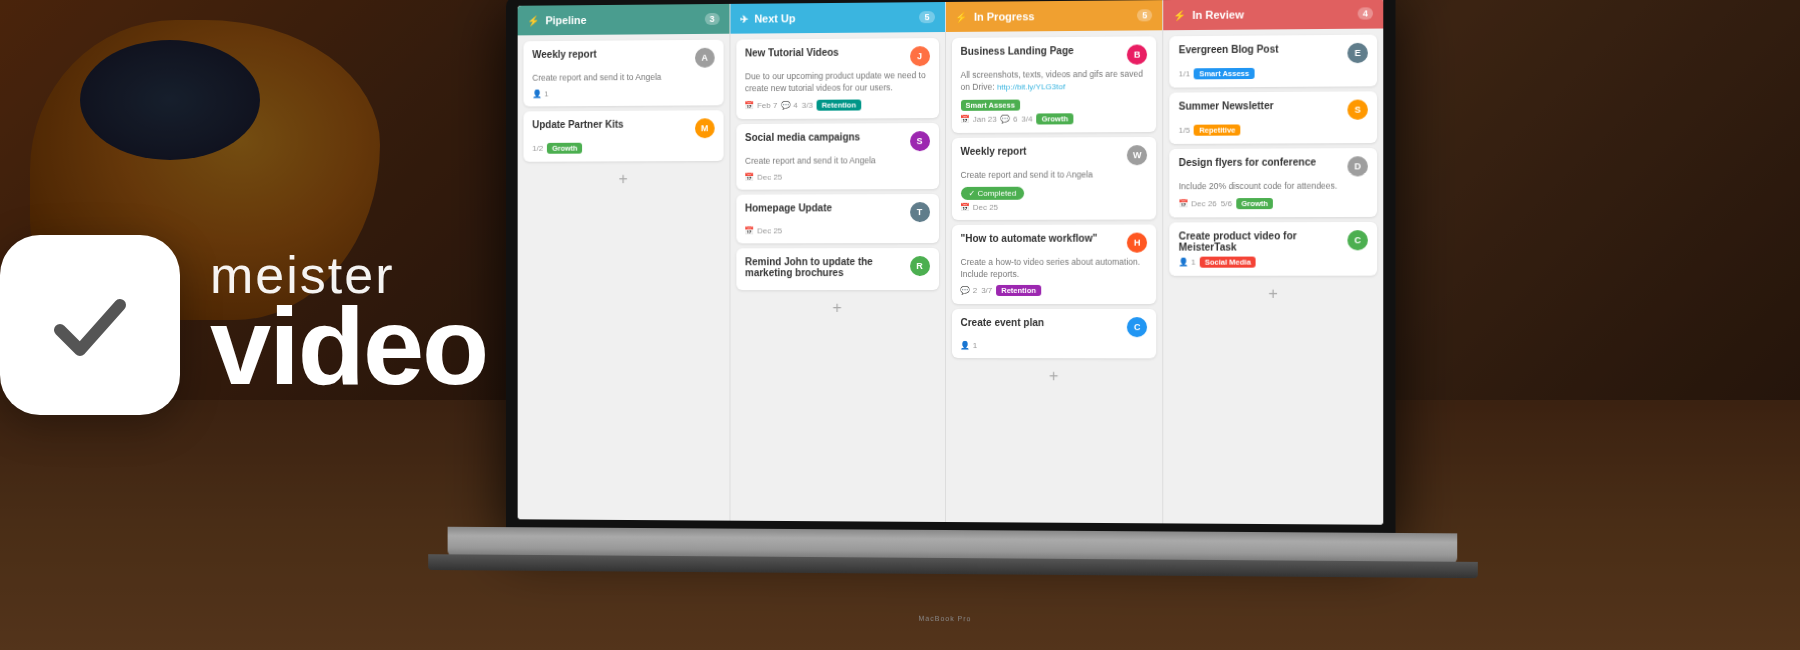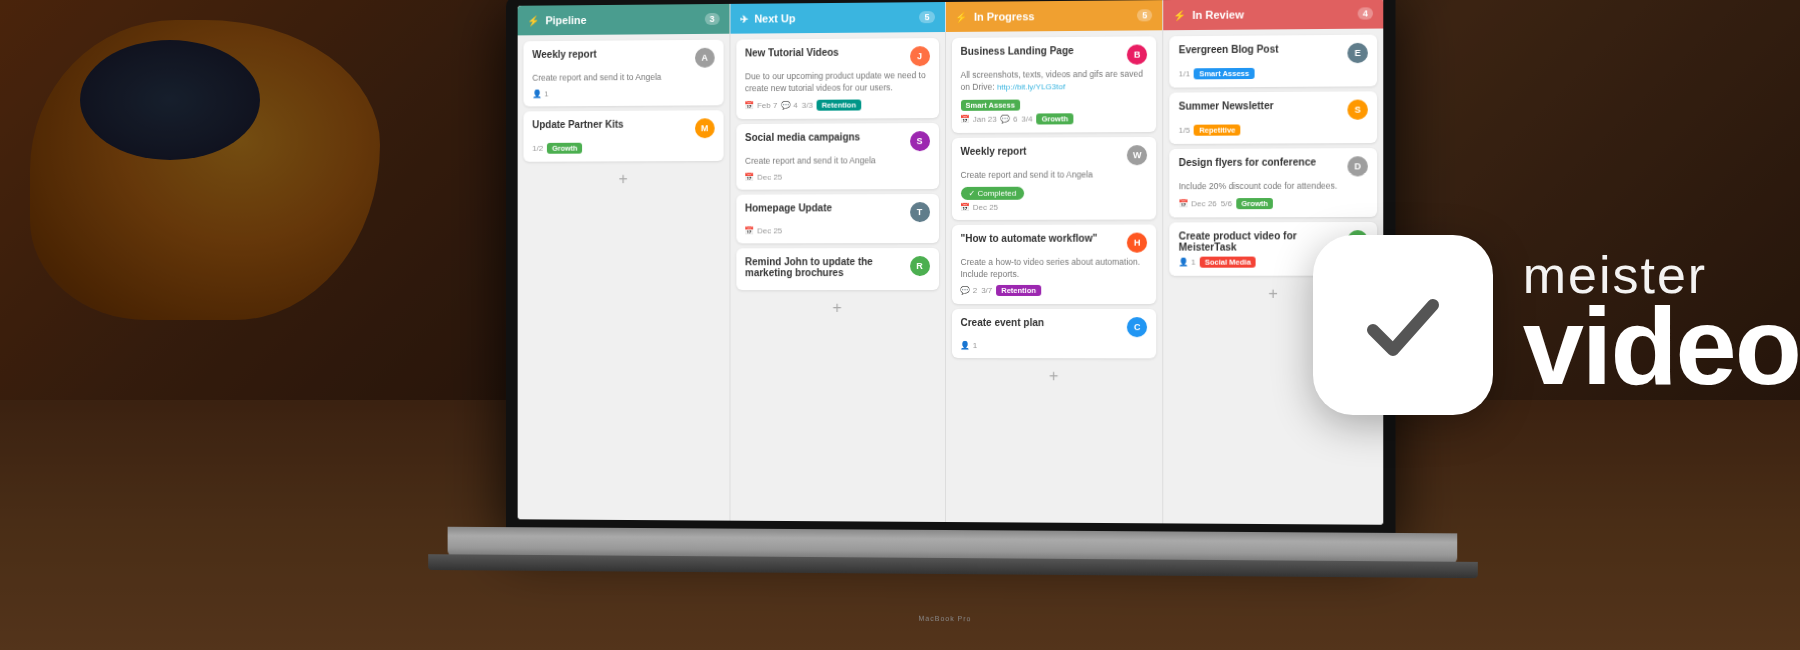--- a/index.html
+++ b/index.html
@@ -255,21 +255,21 @@
     
     .logo-overlay {
       position: absolute;
       left: 0;
       top: 0;
       right: 0;
       bottom: 0;
       z-index: 10;
       display: flex;
       align-items: center;
-      justify-content: flex-end;
+      justify-content: flex-start;
       pointer-events: none;
     }
 
     .logo-content {
       display: flex;
       align-items: center;
       gap: 30px;
     }
 
     .logo-checkmark {

